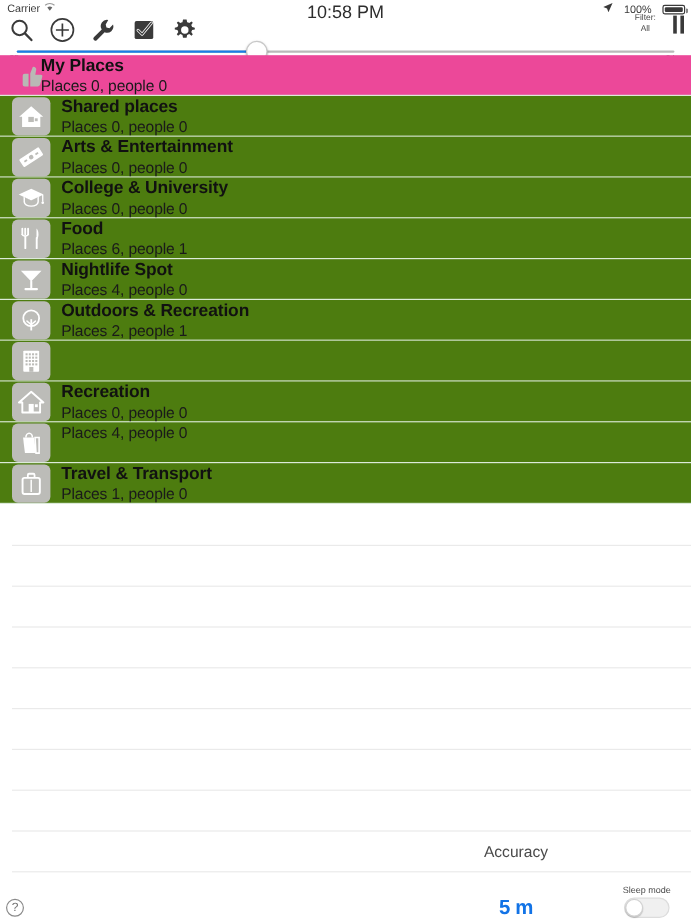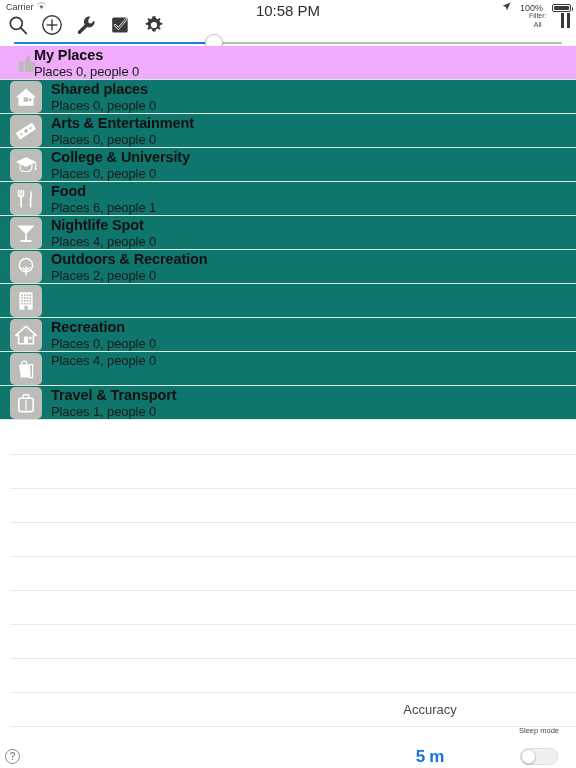--- a/index.html
+++ b/index.html
@@ -49,24 +49,24 @@
   .slider-thumb {
     position: absolute; left: 205px; top: -2px; width: 18px; height: 18px; border-radius: 50%;
     background: #fff; border: 1px solid #c8c8c8; box-shadow: 0 1px 2px rgba(0,0,0,.35);
   }
   .scale-min { position: absolute; left: 8px; top: 10px; font-size: 7px; color: #5a5a5a; }
   .scale-max { position: absolute; right: 6px; top: 10px; font-size: 7px; color: #5a5a5a; }
 
   
   .list { position: absolute; top: 46px; left: 0; width: 576px; }
   .row {
-    position: relative; height: 34px; background: #0f766e;
+    position: relative; height: 34px; background: #4d7c0f;
     border-bottom: 1px solid #dcead9; display: flex; align-items: center;
   }
-  .row.root { background: #f0abfc; }
+  .row.root { background: #ec4899; }
   .row .badge {
     position: absolute; left: 10px; top: 1px; width: 32px; height: 32px;
     border-radius: 5px; background: #bcbcb8; display: flex; align-items: center; justify-content: center;
   }
   .row.root .badge { background: transparent; }
   .row .badge svg { display: block; }
   .row .txt { position: absolute; left: 51px; top: 1px; }
   .row.root .txt { left: 34px; }
   .row .title { font-size: 14.5px; font-weight: bold; color: #111; line-height: 17px; letter-spacing: -0.1px; }
   .row .sub { font-size: 13px; color: #1a1a1a; line-height: 16px; letter-spacing: -0.1px; }
@@ -78,21 +78,21 @@
   
   .bottombar { position: absolute; left: 0; bottom: 0; width: 576px; height: 34px; }
   .help-btn {
     position: absolute; left: 5px; bottom: 4px; width: 15px; height: 15px; border-radius: 50%;
     border: 1px solid #8a8a8a; color: #6f6f6f; font-size: 10px; line-height: 13px; text-align: center;
   }
   .acc-box { position: absolute; left: 395px; bottom: 2px; width: 70px; text-align: center; }
   .acc-label { font-size: 13px; color: #4a4a4a; line-height: 10px; }
   .acc-value { font-size: 17px; color: #1273e6; font-weight: bold; letter-spacing: -0.3px; line-height: 19px; }
   .sleep-box { position: absolute; right: 6px; bottom: 3px; width: 62px; text-align: center; }
-  .sleep-label { font-size: 7.5px; color: #4a4a4a; line-height: 10px; margin-bottom: 12px; }
+  .sleep-label { font-size: 7.5px; color: #4a4a4a; line-height: 10px; margin-bottom: 1px; }
   .switch {
     width: 38px; height: 17px; border-radius: 9px; background: #f0f0f0; border: 1px solid #dcdcdc;
     position: relative; margin: 0 auto;
   }
   .switch .knob {
     position: absolute; left: 0px; top: 0px; width: 15px; height: 15px; border-radius: 50%;
     background: #fff; border: 1px solid #d2d2d2; box-shadow: 0 1px 1px rgba(0,0,0,.2);
   }
 </style>
 </head>
@@ -273,21 +273,21 @@
       <div class="row">
         <div class="badge">
           <svg width="24" height="24" viewBox="0 0 24 24">
             <path d="M12 3.6 a6.6 6.6 0 0 1 0 13.2 a6.6 6.6 0 0 1 0 -13.2 Z" fill="none" stroke="#ffffff" stroke-width="1.5"></path>
             <rect x="11.3" y="11" width="1.5" height="9.4" fill="#ffffff"></rect>
             <path d="M11.8 15.4 L8.5 12.6 M12.2 15.4 L15.5 12.6" stroke="#ffffff" stroke-width="1.3" stroke-linecap="round"></path>
           </svg>
         </div>
         <div class="txt">
           <div class="title">Outdoors &amp; Recreation</div>
-          <div class="sub">Places 2, people 0</div>
+          <div class="sub">Places 2, people 1</div>
         </div>
       </div>
       <div class="row">
         <div class="badge">
           <svg width="24" height="24" viewBox="0 0 24 24">
             <rect x="5.4" y="3.2" width="13.2" height="17.6" rx="0.8" fill="#ffffff"></rect>
             <g fill="#bcbcb8">
               <rect x="7.3" y="5.4" width="1.7" height="1.7"></rect>
               <rect x="10" y="5.4" width="1.7" height="1.7"></rect>
               <rect x="12.7" y="5.4" width="1.7" height="1.7"></rect>

